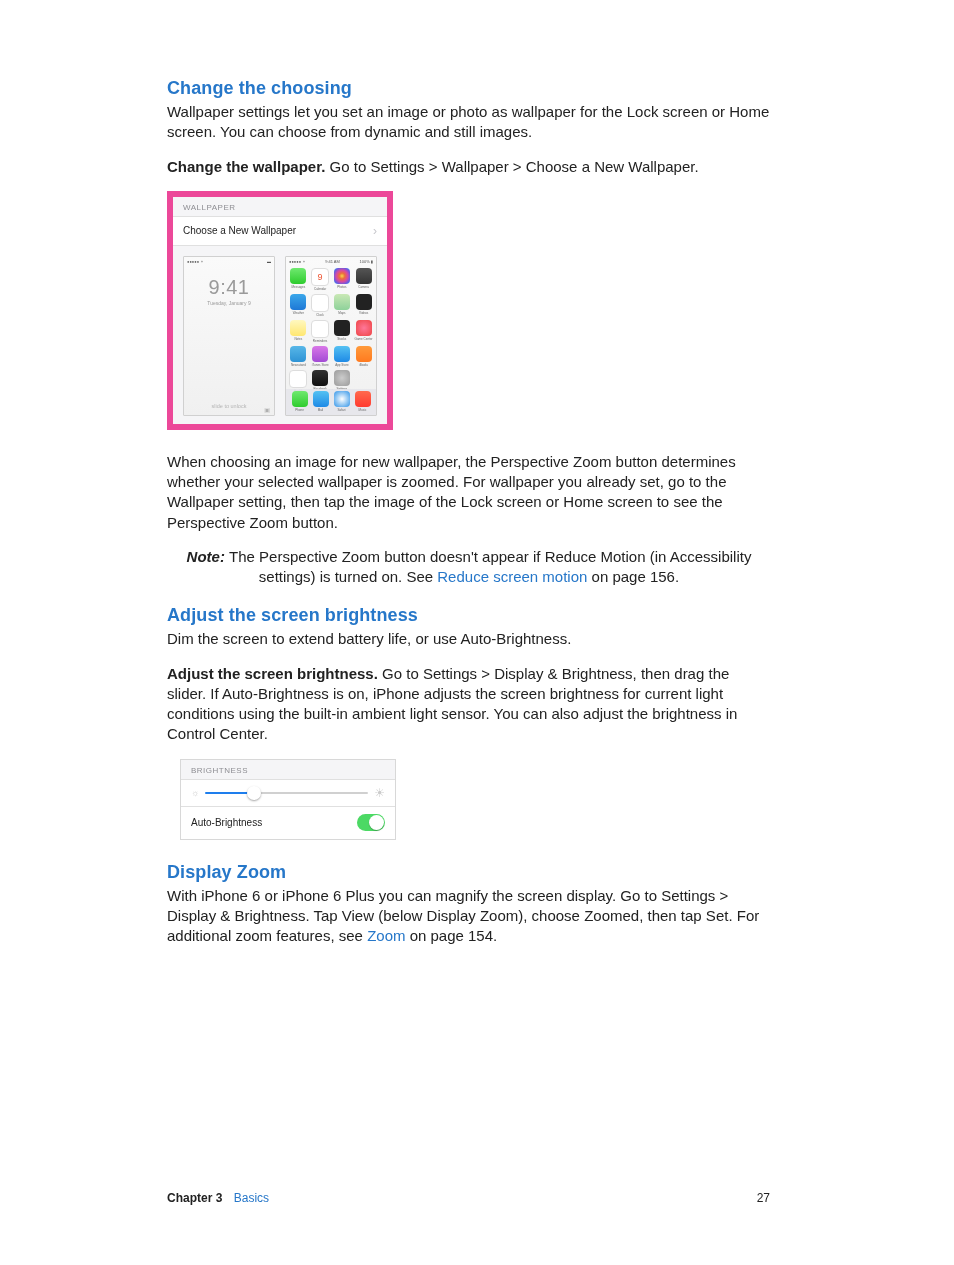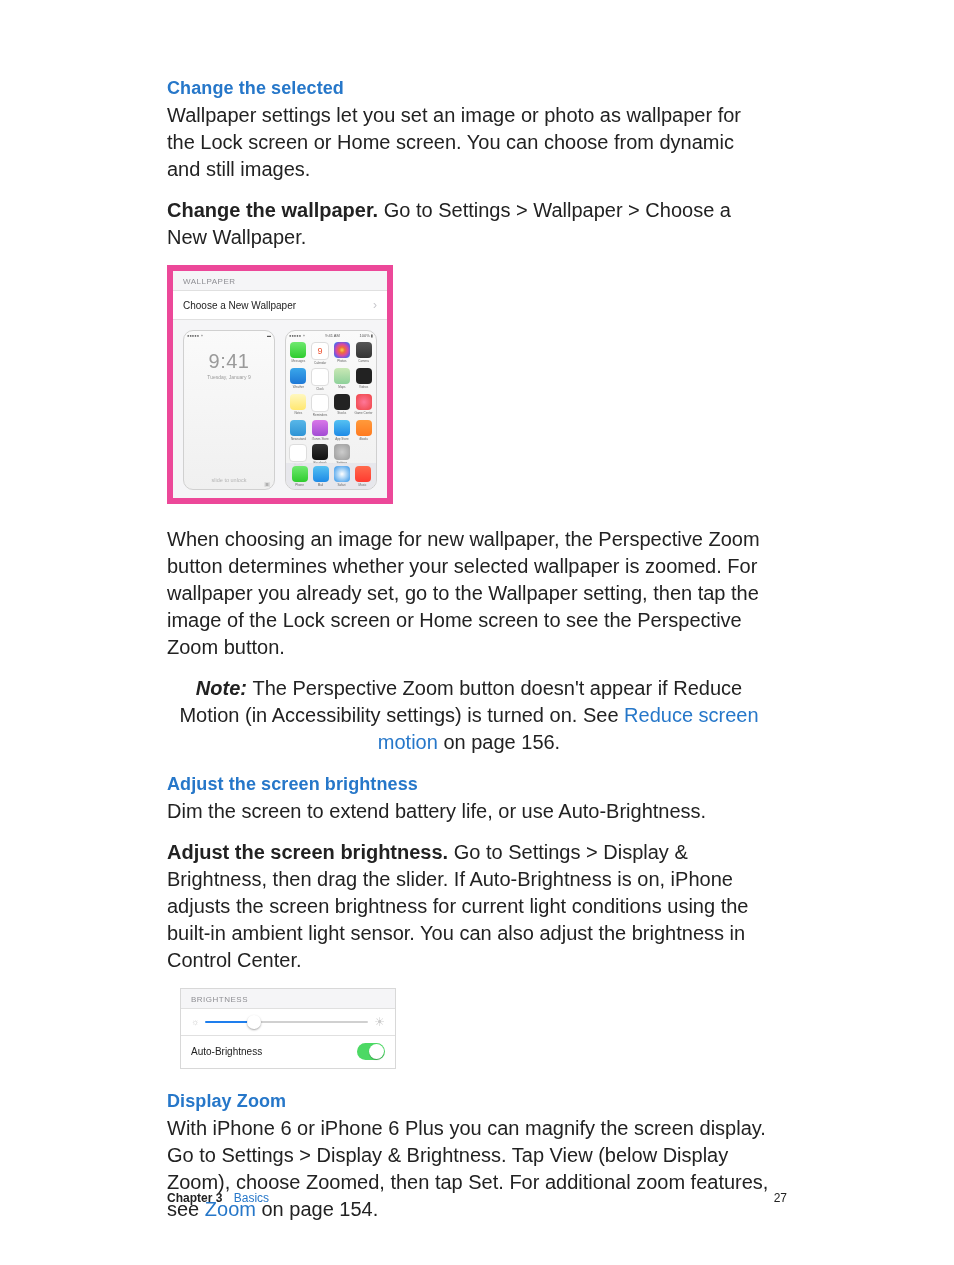--- a/index.html
+++ b/index.html
@@ -18,21 +18,21 @@
     padding: 78px 167px 0 167px;
   }
   h2.section {
     color: #2677c9;
     font-size: 18px;
     font-weight: 600;
     margin: 0 0 3px 0;
     letter-spacing: .1px;
   }
   p.body {
-    font-size: 20px;
+    font-size: 15px;
     line-height: 1.35;
     margin: 0 16px 14px 0;
   }
   p.body.last { margin-bottom: 18px; text-align: center; }
   .bold-run { font-weight: 700; }
   .ital-run { font-style: italic; font-weight: 700; }
   a.link { color: #2677c9; text-decoration: none; }
 
   
   .wallpaper-mock {
@@ -65,21 +65,21 @@
   .wm-previews {
     display: flex;
     gap: 10px;
     padding: 10px 10px 8px 10px;
     background: #f5f5f7;
   }
   .wm-lock, .wm-home {
     width: 92px;
     height: 158px;
     border: 1px solid #d0d0d0;
-    border-radius: 10px;
+    border-radius: 1px;
     background: linear-gradient(180deg,#fafafa,#f0f0f0);
     position: relative;
     overflow: hidden;
   }
   .wm-lock .status, .wm-home .status {
     display: flex;
     justify-content: space-between;
     font-size: 4px;
     color: #555;
     padding: 2px 3px;
@@ -217,37 +217,37 @@
     right: 1px; top: 1px;
     width: 15px; height: 15px;
     background: #fff;
     border-radius: 50%;
     box-shadow: 0 1px 1px rgba(0,0,0,.25);
   }
 
   
   .footer {
     position: absolute;
-    left: 167px; right: 167px;
+    left: 167px; right: 184px;
     bottom: 60px;
     display: flex;
     justify-content: space-between;
     font-size: 12px;
     color: #222;
   }
   .footer .left { font-weight: 600; }
   .footer .left .ch-label { color: #2677c9; font-weight: 400; margin-left: 8px; }
   .footer .right { font-weight: 400; }
 </style>
 </head>
 <body>
 
 <div class="page">
 
-  <h2 class="section">Change the selected</h2>
+  <h2 class="section">Change the choosing</h2>
   <p class="body">Wallpaper settings let you set an image or photo as wallpaper for the Lock screen or Home screen. You can choose from dynamic and still images.</p>
   <p class="body">
     <span class="bold-run">Change the wallpaper. </span><span>Go to Settings &gt; Wallpaper &gt; Choose a New Wallpaper.</span>
   </p>
 
   <div class="wallpaper-mock">
     <div class="wm-header">WALLPAPER</div>
     <div class="wm-row">
       <span>Choose a New Wallpaper</span>
       <span class="wm-chevron">›</span>

